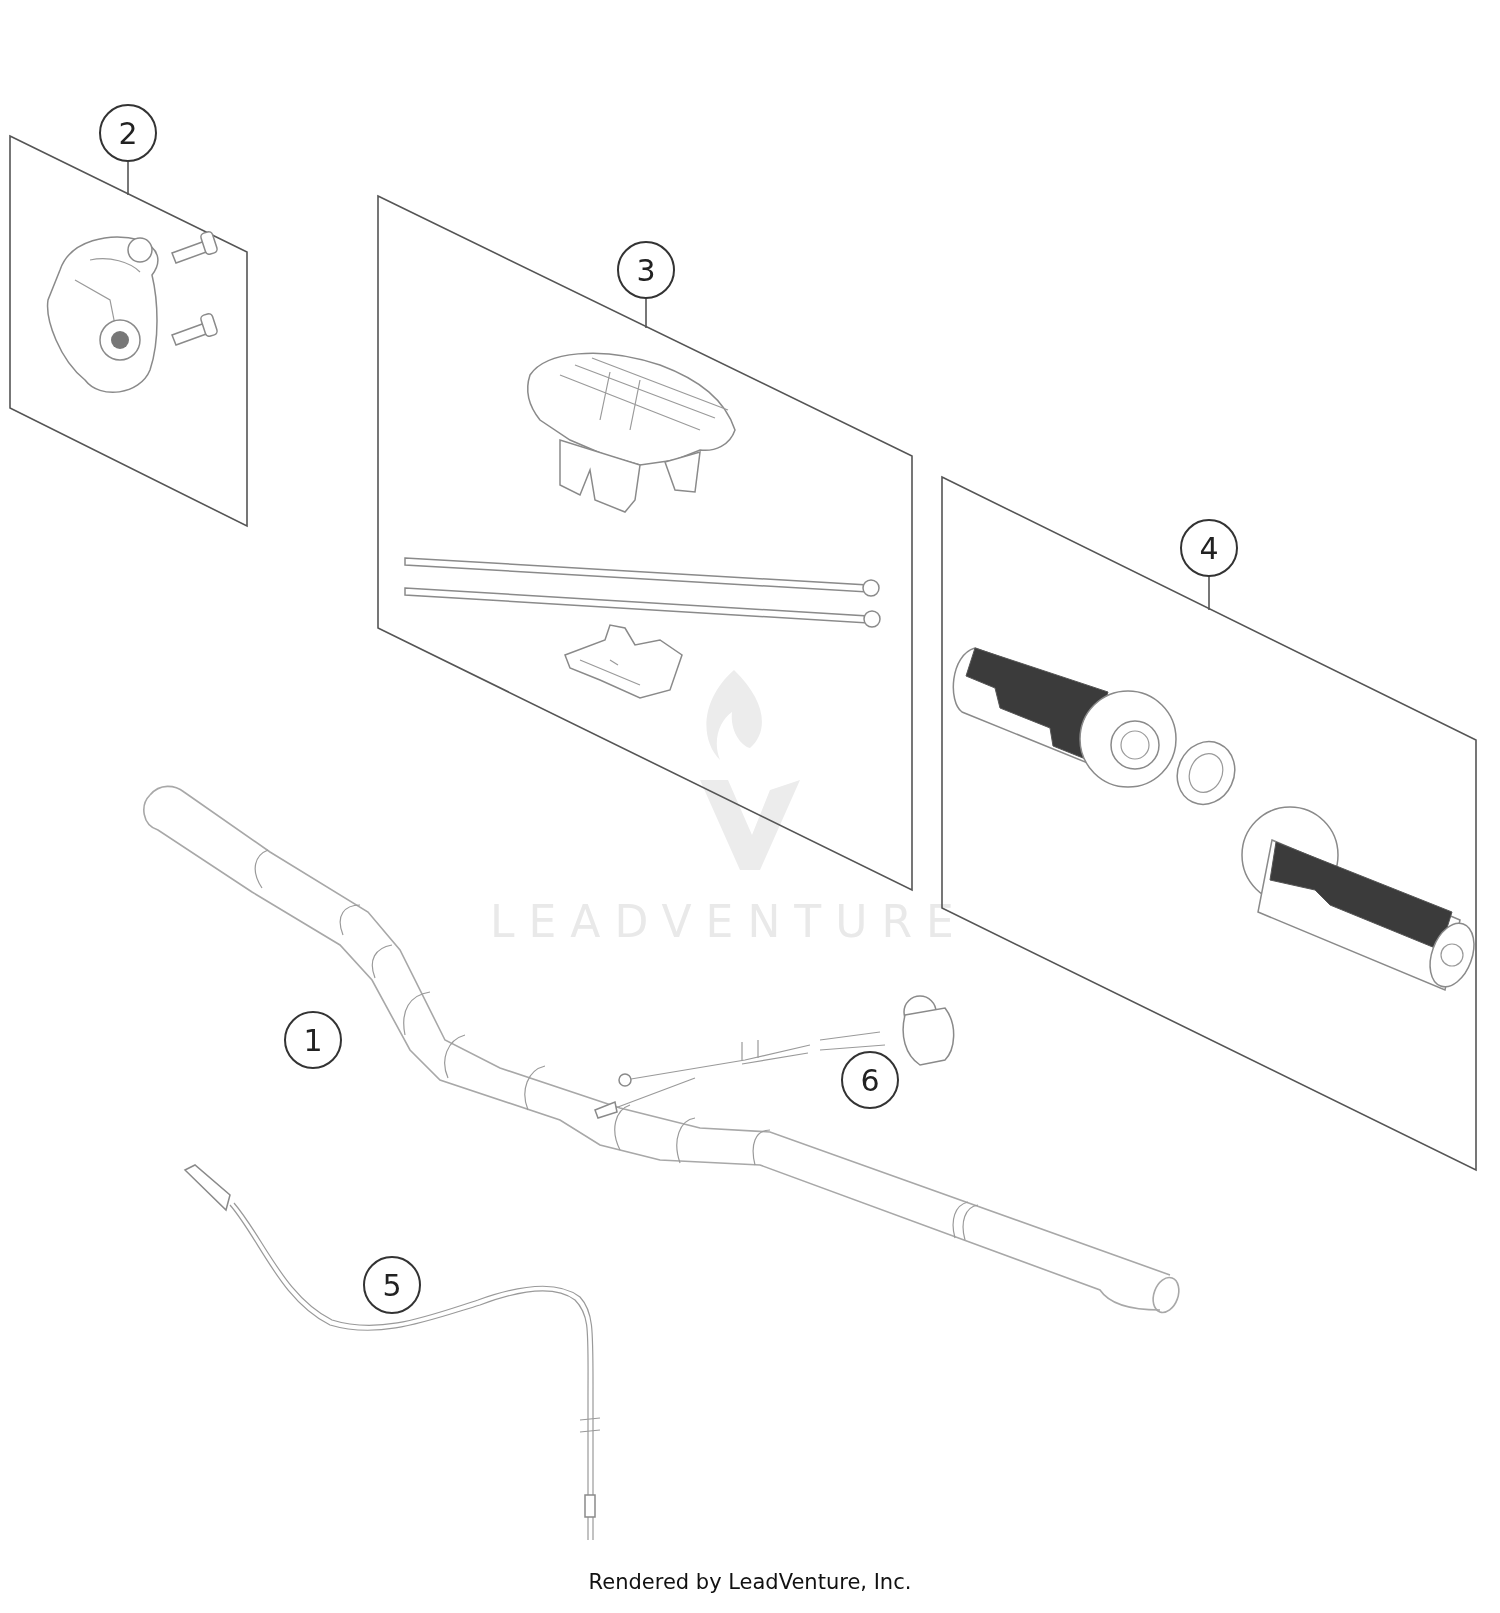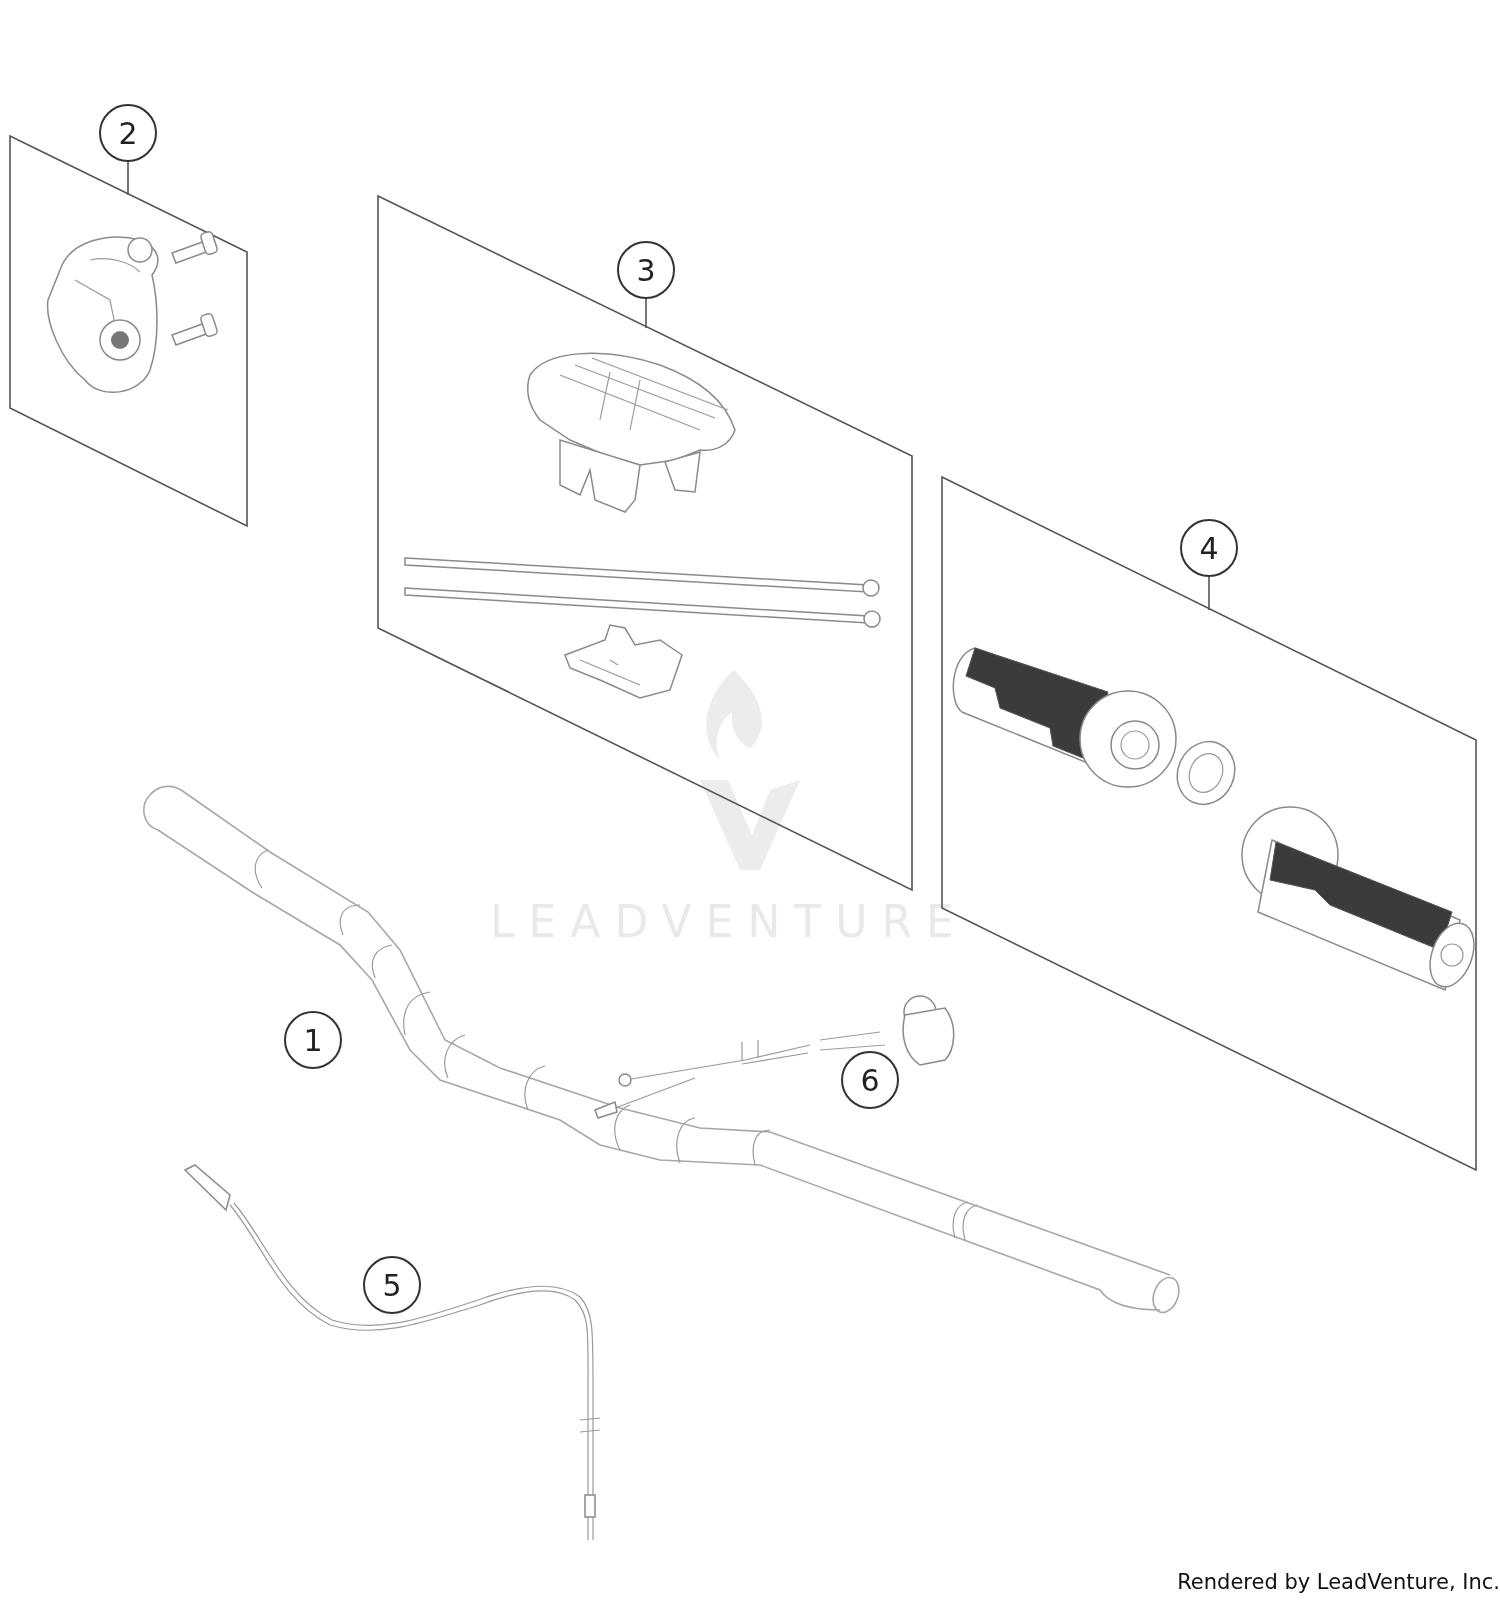--- a/index.html
+++ b/index.html
@@ -6,21 +6,21 @@
   body { width: 1500px; height: 1613px; position: relative; overflow: hidden; font-family: "DejaVu Sans", sans-serif; }
   #diagram { position: absolute; left: 0; top: 0; width: 1500px; height: 1613px; }
   .callout-text { font-family: "DejaVu Sans", sans-serif; font-size: 30px; fill: #222; text-anchor: middle; dominant-baseline: central; }
   .panel { fill: none; stroke: #555; stroke-width: 1.6; }
   .leader { stroke: #555; stroke-width: 1.6; }
   .part { fill: #fff; stroke: #8a8a8a; stroke-width: 1.5; }
   .part-thin { fill: none; stroke: #9a9a9a; stroke-width: 1.2; }
   .part-dark { fill: #3b3b3b; stroke: #555; stroke-width: 1; }
   .bar { fill: none; stroke: #a8a8a8; stroke-width: 1.6; }
   .watermark-text { font-family: "DejaVu Sans", sans-serif; font-size: 44px; letter-spacing: 14px; fill: #e9e9e9; }
-  .footer { position: absolute; left: 0; width: 1500px; top: 1570px; text-align: right; font-family: "DejaVu Sans", sans-serif; font-size: 21px; color: #111; }
+  .footer { position: absolute; left: 0; width: 1500px; top: 1570px; text-align: center; font-family: "DejaVu Sans", sans-serif; font-size: 21px; color: #111; }
 </style>
 </head>
 <body>
 
 <svg id="diagram" viewBox="0 0 1500 1613" xmlns="http://www.w3.org/2000/svg">
 
   <g>
     <g fill="#ececec">
       <path d="M734 670 C700 700 700 740 720 760 C712 740 720 720 732 712 C730 730 740 745 750 748 C770 730 765 700 734 670 Z"></path>
       <path d="M700 780 L728 780 L752 835 L770 790 L800 780 L760 870 L740 870 Z"></path>

